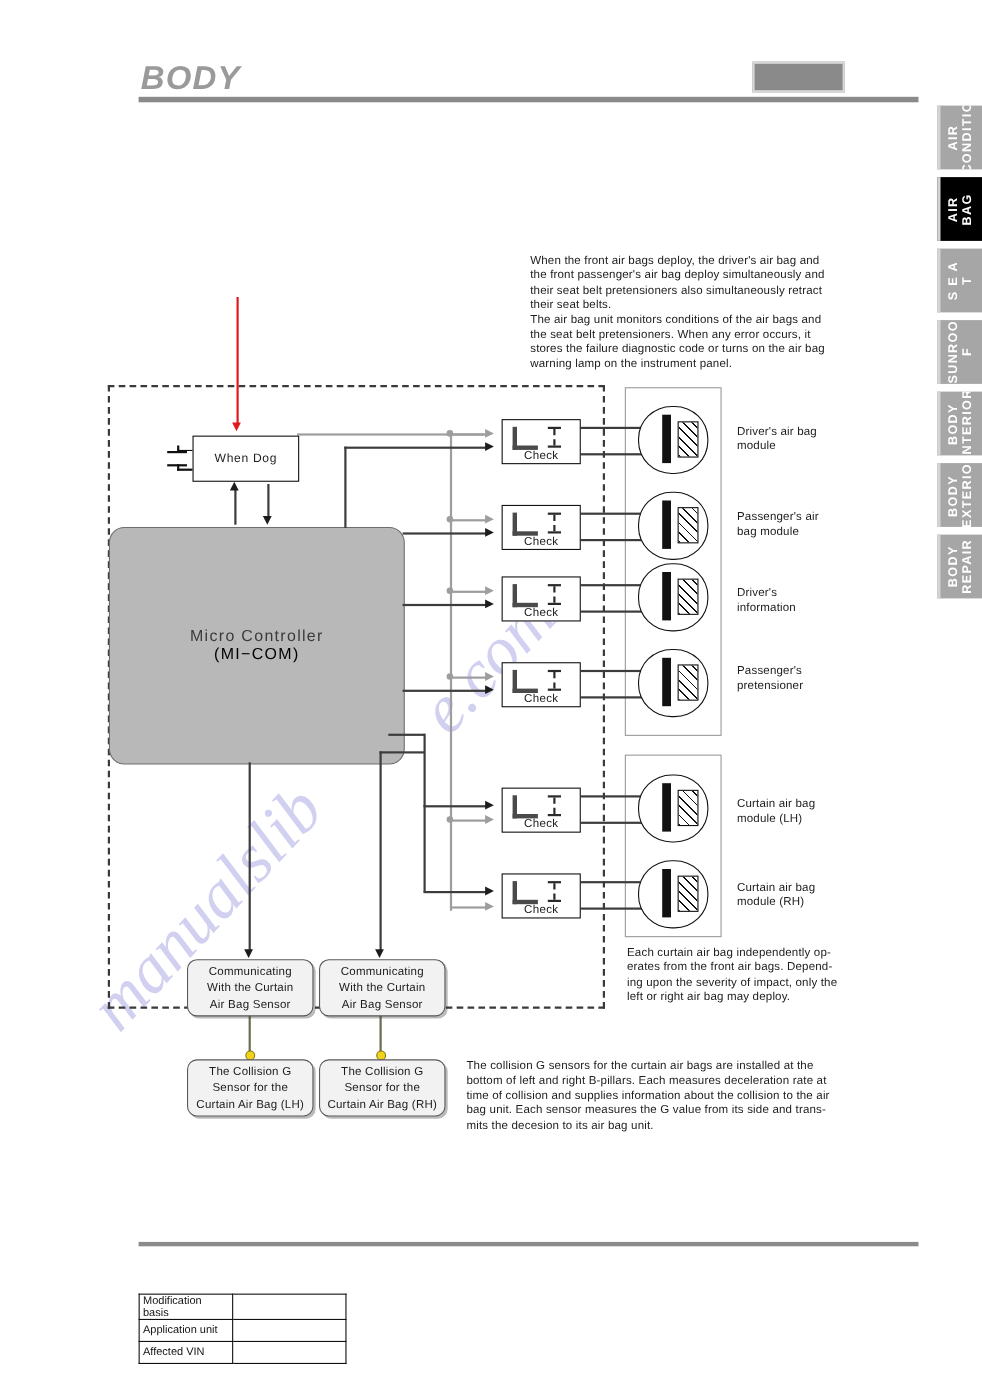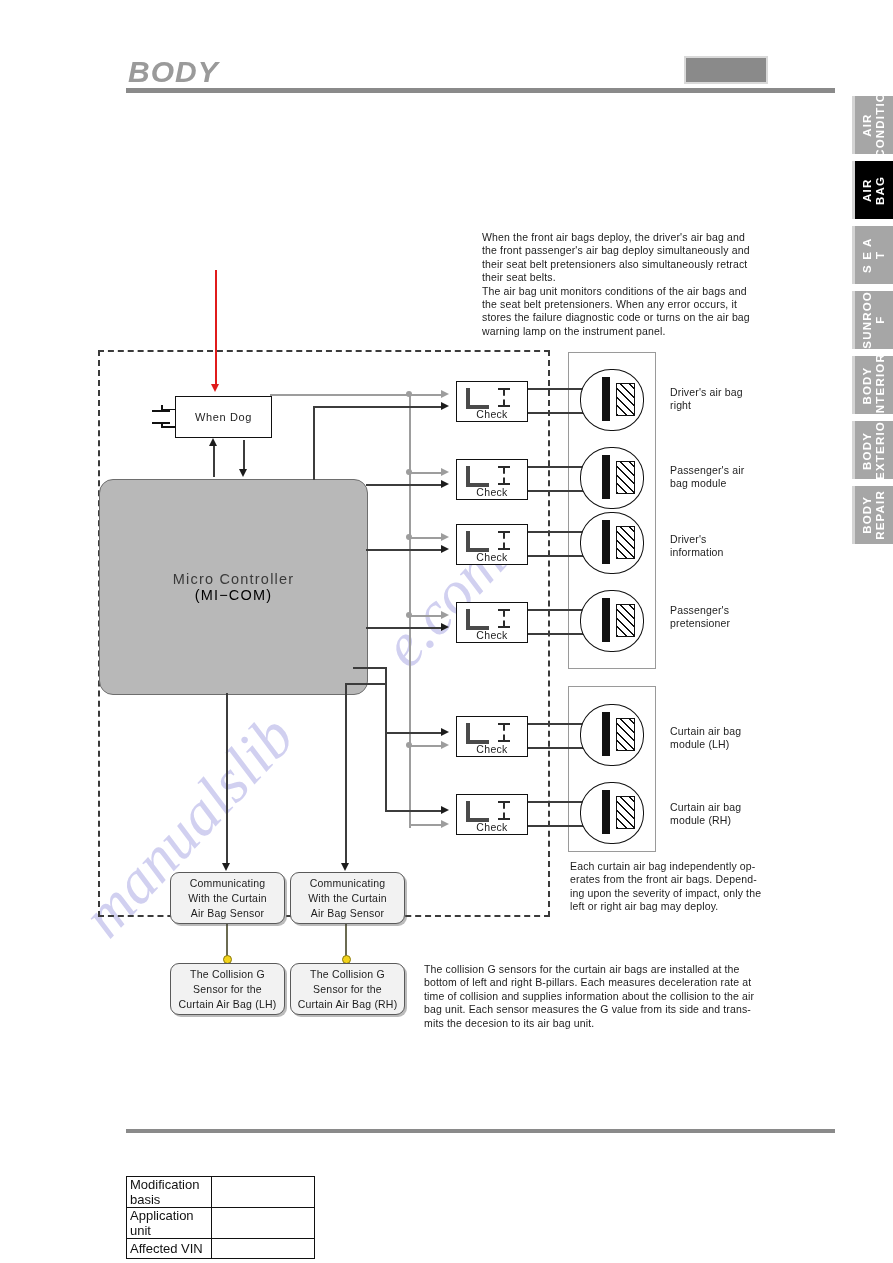--- a/index.html
+++ b/index.html
@@ -294,21 +294,21 @@
   }
   .btable {
     position: absolute;
     left: 126px; top: 1176px;
     border-collapse: collapse;
     z-index: 3;
   }
   .btable td {
     border: 1.2px solid #111;
     height: 19px;
-    font-size: 13px;
+    font-size: 10px;
     padding: 0 3px;
     color: #111;
   }
   .btable td.k { width: 78px; }
   .btable td.v { width: 96px; }
 </style>
 </head>
 <body>
 
 <div id="page">
@@ -537,21 +537,21 @@
     <div class="bar"></div>
     <div class="hatch"></div>
   </div>
   <div class="module-sym" style="left:580px; top:782px;">
     <div class="oval"></div>
     <div class="bar"></div>
     <div class="hatch"></div>
   </div>
 
   <div class="textblock" style="left:670px; top:386px; width:160px;">Driver's air bag
-right</div>
+module</div>
   <div class="textblock" style="left:670px; top:464px; width:160px;">Passenger's air
 bag module</div>
   <div class="textblock" style="left:670px; top:533px; width:160px;">Driver's
 information</div>
   <div class="textblock" style="left:670px; top:604px; width:160px;">Passenger's
 pretensioner</div>
   <div class="textblock" style="left:670px; top:725px; width:160px;">Curtain air bag
 module (LH)</div>
   <div class="textblock" style="left:670px; top:801px; width:160px;">Curtain air bag
 module (RH)</div>

